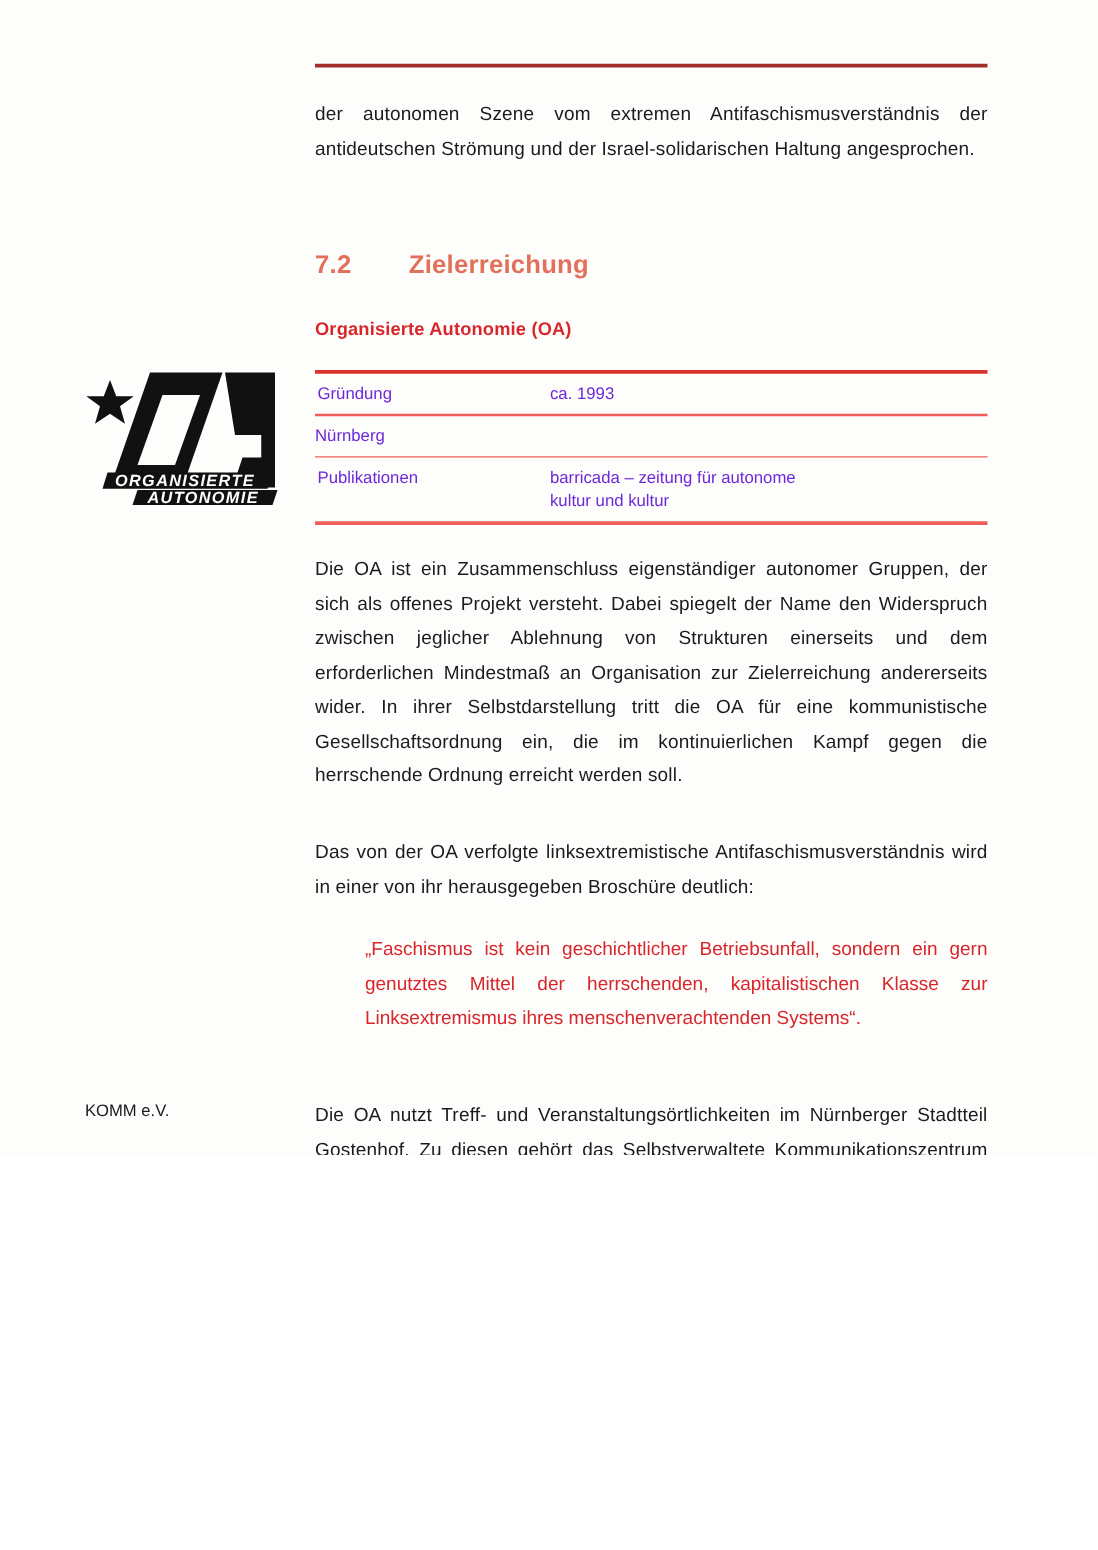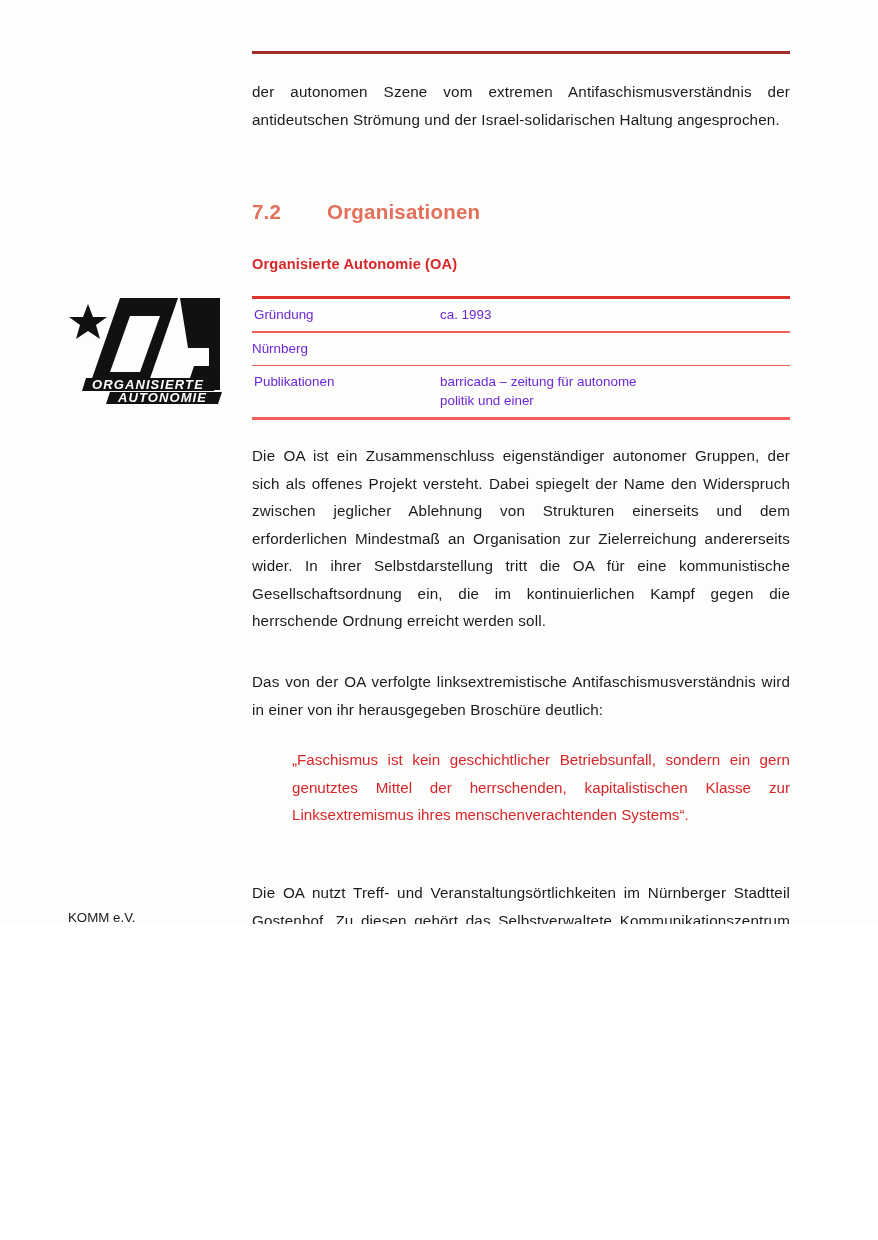--- a/index.html
+++ b/index.html
@@ -125,21 +125,20 @@
   }
 
   
   .marginnote {
     position: absolute;
     left: 68px;
     width: 170px;
     font-size: 13.3px;
     line-height: 20px;
     color: #1b1b1b;
-    margin-top: 29px;
   }
 
   
   .quote {
     position: absolute;
     left: 292px;
     width: 498px;
     font-size: 15.2px;
     line-height: 27.5px;
     color: #d8262a;
@@ -180,21 +179,21 @@
 
 <div class="page">
 
   <div class="top-rule"></div>
 
   <div class="col" style="top:78px;">
     <p class="body">der autonomen Szene vom extremen Antifaschismusverständnis der antideutschen Strömung und der Israel-solidarischen Haltung angesprochen.</p>
   </div>
 
   <div class="h-section">
-    <span class="num">7.2</span><span>Organisationen</span>
+    <span class="num">7.2</span><span>Zielerreichung</span>
   </div>
 
   <div class="h-sub">Organisierte Autonomie (OA)</div>
 
   <div class="logo">
     <svg viewBox="0 0 158 112" width="158" height="112" aria-hidden="true">
 
       <polygon points="20,12 25,25 39,25 28,33 32,47 20,39 8,47 12,33 1,25 15,25" fill="#111111"></polygon>
 
       <path d="M52 6 L110 6 L78 98 L20 98 Z" fill="#111111"></path>
@@ -225,21 +224,21 @@
       <div class="v">
         <span>Nürnberg</span>
       </div>
     </div>
     <div class="rule-thin"></div>
 
     <div class="row">
       <div class="k">Publikationen</div>
       <div class="v">
         <span>barricada – zeitung für autonome</span>
-        <span class="l2">politik und einer</span>
+        <span class="l2">kultur und kultur</span>
       </div>
     </div>
     <div class="rule-bottom"></div>
   </div>
 
   <div class="col" style="top:442px;">
     <p class="body">Die OA ist ein Zusammenschluss eigenständiger autonomer Gruppen, der sich als offenes Projekt versteht. Dabei spiegelt der Name den Widerspruch zwischen jeglicher Ablehnung von Strukturen einerseits und dem erforderlichen Mindestmaß an Organisation zur Zielerreichung andererseits wider. In ihrer Selbstdarstellung tritt die OA für eine kommunistische Gesellschaftsordnung ein, die im kontinuierlichen Kampf gegen die herrschende Ordnung erreicht werden soll.</p>
   </div>
 
   <div class="col" style="top:668px;">

